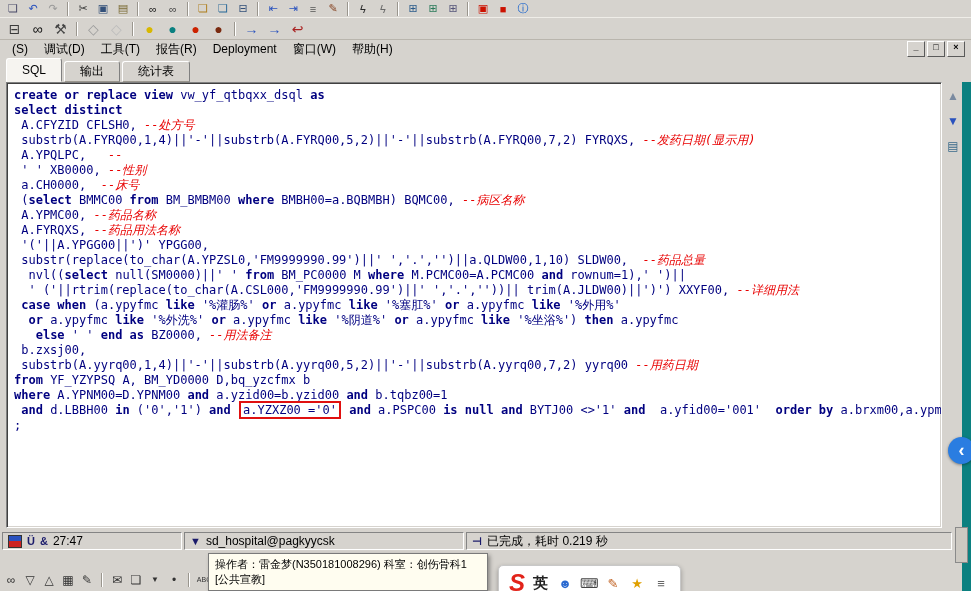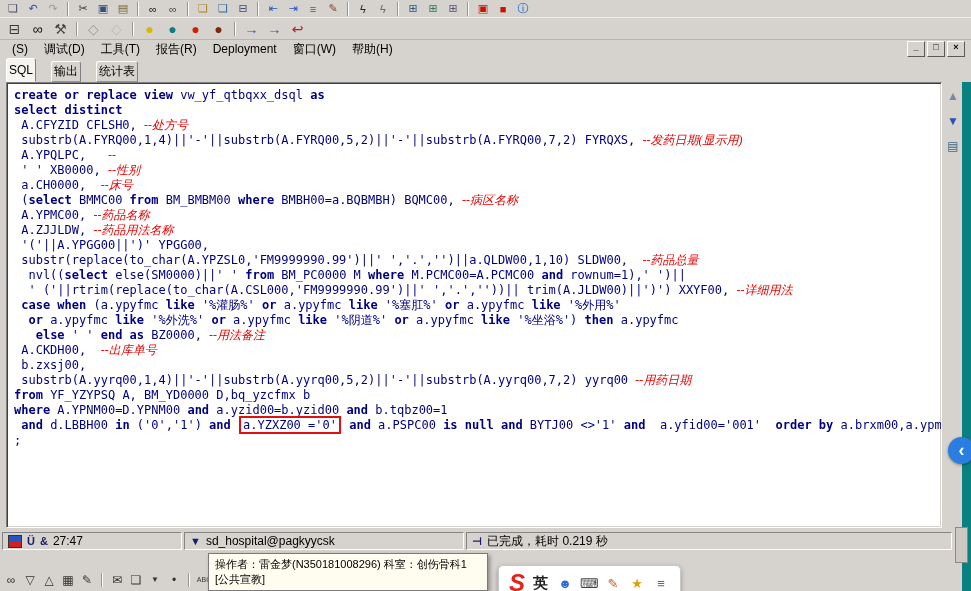--- a/index.html
+++ b/index.html
@@ -18,33 +18,33 @@
   
   .menubar{position:absolute;top:40px;left:0;width:100%;height:18px;display:flex;align-items:center;
            font-size:12px;padding-left:4px;box-sizing:border-box;}
   .menu-item{padding:1px 8px;cursor:pointer;white-space:nowrap;}
   .win-controls{margin-left:auto;margin-right:6px;display:flex;gap:2px;}
   .win-btn{width:16px;height:14px;background:#d6d3ce;border:1px solid;border-color:#fff #5a5a5a #5a5a5a #fff;
            font-size:9px;line-height:11px;text-align:center;cursor:pointer;font-weight:bold;}
 
   
   .tabbar{position:absolute;top:58px;left:6px;right:30px;height:24px;display:flex;align-items:flex-end;}
-  .tab{height:19px;padding:0 2px;display:flex;align-items:center;font-size:12px;background:#d6d3ce;
-       border:1px solid;border-color:#fff #808080 #9a968e #fff;border-radius:3px 3px 0 0;margin-right:15px;cursor:pointer;}
+  .tab{height:19px;padding:0 15px;display:flex;align-items:center;font-size:12px;background:#d6d3ce;
+       border:1px solid;border-color:#fff #808080 #9a968e #fff;border-radius:3px 3px 0 0;margin-right:2px;cursor:pointer;}
   .tab.active{background:#f6f4f0;height:22px;border-bottom-color:#f6f4f0;}
 
   
   .editor{position:absolute;top:82px;left:6px;width:936px;height:446px;background:#fff;
           border:1px solid;border-color:#808080 #fff #fff #808080;
           box-shadow:inset 1px 1px 0 #404040, inset -1px -1px 0 #d6d3ce;
           padding:5px 0 0 7px;box-sizing:border-box;overflow:hidden;cursor:text;}
   .code{font-family:"DejaVu Sans Mono","Liberation Mono",monospace;font-size:12px;line-height:15px;color:#000080;}
   .code-line{white-space:pre;}
   .seg-k{font-weight:bold;}
-  .seg-c{color:#e80000;font-style:italic;font-family:Liberation Serif, serif;}
+  .seg-c{color:#e80000;font-style:italic;}
   .seg-b{box-shadow:0 0 0 2px #e01010;padding:0 2px;margin:0 3px;}
 
   
   .sidecol{position:absolute;top:84px;left:944px;width:18px;height:444px;display:flex;flex-direction:column;
            align-items:center;gap:9px;padding-top:4px;box-sizing:border-box;}
   .sidecol .tbtn{width:16px;height:16px;font-size:12px;}
 
   .teal{position:absolute;top:82px;left:962px;width:9px;height:509px;background:#0b8080;}
   .scroll-frag{position:absolute;left:955px;top:527px;width:13px;height:36px;background:#cdc9c2;
                border:1px solid #8a8a8a;box-sizing:border-box;z-index:5;cursor:pointer;}
@@ -169,29 +169,28 @@
     <div class="code">
         <div class="code-line"><span class="seg-k">create or replace view </span><span class="seg-p">vw_yf_qtbqxx_dsql </span><span class="seg-k">as</span></div>
         <div class="code-line"><span class="seg-k">select distinct</span></div>
         <div class="code-line"><span class="seg-p"> A.CFYZID CFLSH0, </span><span class="seg-c">--处方号</span></div>
         <div class="code-line"><span class="seg-p"> substrb(A.FYRQ00,1,4)||'-'||substrb(A.FYRQ00,5,2)||'-'||substrb(A.FYRQ00,7,2) FYRQXS, </span><span class="seg-c">--发药日期(显示用)</span></div>
         <div class="code-line"><span class="seg-p"> A.YPQLPC,   </span><span class="seg-c">--</span></div>
         <div class="code-line"><span class="seg-p"> ' ' XB0000, </span><span class="seg-c">--性别</span></div>
         <div class="code-line"><span class="seg-p"> a.CH0000,  </span><span class="seg-c">--床号</span></div>
         <div class="code-line"><span class="seg-p"> (</span><span class="seg-k">select</span><span class="seg-p"> BMMC00 </span><span class="seg-k">from</span><span class="seg-p"> BM_BMBM00 </span><span class="seg-k">where</span><span class="seg-p"> BMBH00=a.BQBMBH) BQMC00, </span><span class="seg-c">--病区名称</span></div>
         <div class="code-line"><span class="seg-p"> A.YPMC00, </span><span class="seg-c">--药品名称</span></div>
-        <div class="code-line"><span class="seg-p"> A.ZJJLDW, </span><span class="seg-c">--药品用法名称</span></div>
+        <div class="code-line"><span class="seg-p"> A.FYRQXS, </span><span class="seg-c">--药品用法名称</span></div>
         <div class="code-line"><span class="seg-p"> '('||A.YPGG00||')' YPGG00,</span></div>
         <div class="code-line"><span class="seg-p"> substr(replace(to_char(A.YPZSL0,'FM9999990.99')||' ','.','')||a.QLDW00,1,10) SLDW00,  </span><span class="seg-c">--药品总量</span></div>
-        <div class="code-line"><span class="seg-p">  nvl((</span><span class="seg-k">select</span><span class="seg-p"> else(SM0000)||' ' </span><span class="seg-k">from</span><span class="seg-p"> BM_PC0000 M </span><span class="seg-k">where</span><span class="seg-p"> M.PCMC00=A.PCMC00 </span><span class="seg-k">and</span><span class="seg-p"> rownum=1),' ')||</span></div>
+        <div class="code-line"><span class="seg-p">  nvl((</span><span class="seg-k">select</span><span class="seg-p"> null(SM0000)||' ' </span><span class="seg-k">from</span><span class="seg-p"> BM_PC0000 M </span><span class="seg-k">where</span><span class="seg-p"> M.PCMC00=A.PCMC00 </span><span class="seg-k">and</span><span class="seg-p"> rownum=1),' ')||</span></div>
         <div class="code-line"><span class="seg-p">  ' ('||rtrim(replace(to_char(A.CSL000,'FM9999990.99')||' ','.',''))|| trim(A.JLDW00)||')') XXYF00, </span><span class="seg-c">--详细用法</span></div>
         <div class="code-line"><span class="seg-p"> </span><span class="seg-k">case when</span><span class="seg-p"> (a.ypyfmc </span><span class="seg-k">like</span><span class="seg-p"> '%灌肠%' </span><span class="seg-k">or</span><span class="seg-p"> a.ypyfmc </span><span class="seg-k">like</span><span class="seg-p"> '%塞肛%' </span><span class="seg-k">or</span><span class="seg-p"> a.ypyfmc </span><span class="seg-k">like</span><span class="seg-p"> '%外用%'</span></div>
         <div class="code-line"><span class="seg-p">  </span><span class="seg-k">or</span><span class="seg-p"> a.ypyfmc </span><span class="seg-k">like</span><span class="seg-p"> '%外洗%' </span><span class="seg-k">or</span><span class="seg-p"> a.ypyfmc </span><span class="seg-k">like</span><span class="seg-p"> '%阴道%' </span><span class="seg-k">or</span><span class="seg-p"> a.ypyfmc </span><span class="seg-k">like</span><span class="seg-p"> '%坐浴%') </span><span class="seg-k">then</span><span class="seg-p"> a.ypyfmc</span></div>
         <div class="code-line"><span class="seg-p">   </span><span class="seg-k">else</span><span class="seg-p"> ' ' </span><span class="seg-k">end as</span><span class="seg-p"> BZ0000, </span><span class="seg-c">--用法备注</span></div>
-        <div class="code-line"><span class="seg-p"> A.CKDH00,  </span><span class="seg-c">--出库单号</span></div>
         <div class="code-line"><span class="seg-p"> b.zxsj00,</span></div>
         <div class="code-line"><span class="seg-p"> substrb(A.yyrq00,1,4)||'-'||substrb(A.yyrq00,5,2)||'-'||substrb(A.yyrq00,7,2) yyrq00 </span><span class="seg-c">--用药日期</span></div>
         <div class="code-line"><span class="seg-k">from</span><span class="seg-p"> YF_YZYPSQ A, BM_YD0000 D,bq_yzcfmx b</span></div>
         <div class="code-line"><span class="seg-k">where</span><span class="seg-p"> A.YPNM00=D.YPNM00 </span><span class="seg-k">and</span><span class="seg-p"> a.yzid00=b.yzid00 </span><span class="seg-k">and</span><span class="seg-p"> b.tqbz00=1</span></div>
         <div class="code-line"><span class="seg-p"> </span><span class="seg-k">and</span><span class="seg-p"> d.LBBH00 </span><span class="seg-k">in</span><span class="seg-p"> ('0','1') </span><span class="seg-k">and</span><span class="seg-p"> </span><span class="seg-b">a.YZXZ00 ='0'</span><span class="seg-p"> </span><span class="seg-k">and</span><span class="seg-p"> a.PSPC00 </span><span class="seg-k">is null</span><span class="seg-p"> </span><span class="seg-k">and</span><span class="seg-p"> BYTJ00 &lt;&gt;'1' </span><span class="seg-k">and</span><span class="seg-p">  a.yfid00='001'  </span><span class="seg-k">order by</span><span class="seg-p"> a.brxm00,a.ypmc00</span></div>
         <div class="code-line"><span class="seg-p">;</span></div>
       </div>
   </div>
 
   <div class="sidecol">

